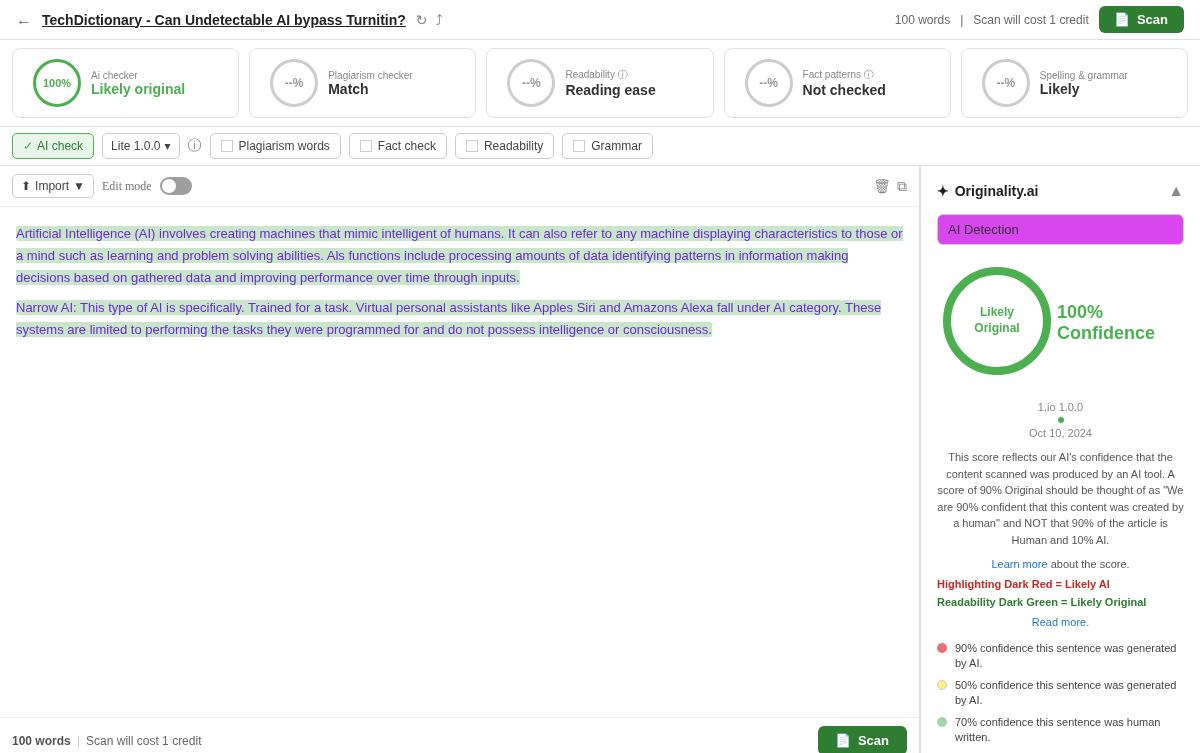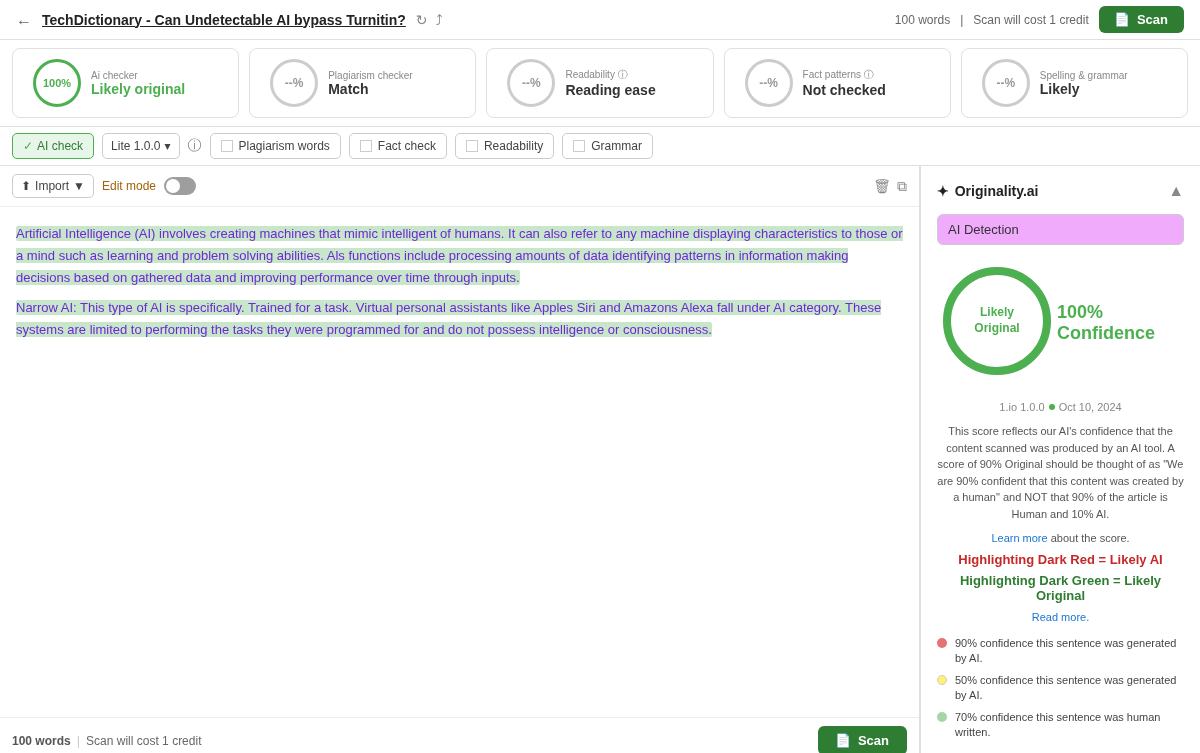--- a/index.html
+++ b/index.html
@@ -76,21 +76,21 @@
     .editor-toolbar {
       display: flex; align-items: center; justify-content: space-between;
       padding: 8px 12px; border-bottom: 1px solid #eee;
     }
     .editor-toolbar-left { display: flex; align-items: center; gap: 8px; }
     .import-btn {
       display: flex; align-items: center; gap: 4px; padding: 4px 8px;
       border: 1px solid #ccc; border-radius: 5px; background: #fff;
       font-size: 12px; cursor: pointer; color: #444;
     }
-    .edit-mode-label { font-size: 12px; color: #a16207; }
+    .edit-mode-label { font-size: 12px; color: #737373; font-family: Liberation Serif, serif; }
     .toggle { width: 32px; height: 18px; background: #9e9e9e; border-radius: 9px; position: relative; cursor: pointer; }
     .toggle-knob { width: 14px; height: 14px; background: #fff; border-radius: 50%; position: absolute; top: 2px; left: 2px; transition: left 0.2s; }
     .editor-toolbar-right { display: flex; gap: 6px; }
     .icon-action-btn { background: none; border: none; cursor: pointer; color: #888; font-size: 14px; }
 
     .editor-content {
       flex: 1; padding: 16px; overflow-y: auto; font-size: 13px; line-height: 1.7;
       color: #6d28d9; position: relative;
     }
     .editor-content p { margin-bottom: 8px; }
@@ -110,43 +110,43 @@
     .right-panel {
       width: 280px; background: #fff; overflow-y: auto; padding: 16px;
       border-left: 1px solid #e0e0e0;
     }
     .panel-header { display: flex; align-items: center; justify-content: space-between; margin-bottom: 14px; }
     .panel-title { display: flex; align-items: center; gap: 6px; font-size: 14px; font-weight: 700; color: #222; }
     .collapse-btn { background: none; border: none; cursor: pointer; color: #888; font-size: 16px; }
 
     .detection-select {
       width: 100%; padding: 7px 10px; border: 1px solid #ccc; border-radius: 6px;
-      font-size: 13px; color: #333; background: #f0abfc; cursor: pointer; margin-bottom: 16px;
+      font-size: 13px; color: #333; background: #d946ef; cursor: pointer; margin-bottom: 16px;
       appearance: none;
     }
 
     
     .confidence-container { display: flex; flex-direction: row; align-items: center; margin-bottom: 12px; }
     .conf-circle-wrap { position: relative; width: 120px; height: 120px; margin-bottom: 8px; }
     .conf-circle-svg { width: 120px; height: 120px; transform: rotate(-90deg); }
     .conf-circle-bg { fill: none; stroke: #e0e0e0; stroke-width: 8; }
     .conf-circle-fg { fill: none; stroke: #4caf50; stroke-width: 8; stroke-linecap: round; }
     .conf-circle-text {
       position: absolute; top: 50%; left: 50%; transform: translate(-50%, -50%);
       text-align: center; font-size: 12px; font-weight: 600; color: #4caf50; line-height: 1.3;
     }
     .confidence-pct { font-size: 18px; font-weight: 700; color: #4caf50; margin-bottom: 4px; }
 
-    .version-line { font-size: 11px; color: #888; display: flex; align-items: center; gap: 4px; margin-bottom: 10px; justify-content: center; }
+    .version-line { font-size: 11px; color: #888; display: flex; align-items: center; gap: 4px; margin-bottom: 10px; justify-content: center; flex-direction: column; }
     .dot { width: 6px; height: 6px; border-radius: 50%; background: #4caf50; display: inline-block; }
 
     .panel-desc { font-size: 11px; color: #555; line-height: 1.5; text-align: center; margin-bottom: 10px; }
     .learn-more { color: #1976d2; text-decoration: none; font-size: 11px; }
 
-    .highlight-legend { font-size: 13px; color: #555; text-align: center; margin-bottom: 6px; }
+    .highlight-legend { font-size: 11px; color: #555; margin-bottom: 6px; }
     .highlight-legend .red-text { color: #c62828; font-weight: 600; }
     .highlight-legend .green-text { color: #2e7d32; font-weight: 600; }
     .read-more-link { color: #1976d2; text-decoration: none; font-size: 11px; }
 
     .sentence-list { margin-top: 12px; display: flex; flex-direction: column; gap: 6px; }
     .sentence-item { display: flex; align-items: flex-start; gap: 8px; font-size: 11px; color: #444; line-height: 1.4; }
     .sent-dot { width: 10px; height: 10px; border-radius: 50%; flex-shrink: 0; margin-top: 2px; }
     .sent-dot.red { background: #e57373; }
     .sent-dot.orange { background: #ffb74d; }
     .sent-dot.yellow { background: #fff176; border: 1px solid #ccc; }
@@ -332,21 +332,21 @@
 
     <p style="text-align:center; font-size:11px; color:#555; margin-bottom:8px;">
       <a class="learn-more" href="#">Learn more</a>
       <span>about the score.</span>
     </p>
 
     <div class="highlight-legend">
       <span class="red-text">Highlighting Dark Red = Likely AI</span>
     </div>
     <div class="highlight-legend">
-      <span class="green-text">Highlighting Dark Green = Likely Original</span>
+      <span class="green-text">Readability Dark Green = Likely Original</span>
     </div>
     <div style="text-align:center; margin-bottom:8px;">
       <a class="read-more-link" href="#">Read more.</a>
     </div>
 
     <div class="sentence-list">
       <div class="sentence-item">
         <div class="sent-dot red"></div>
         <span>90% confidence this sentence was generated by AI.</span>
       </div>

